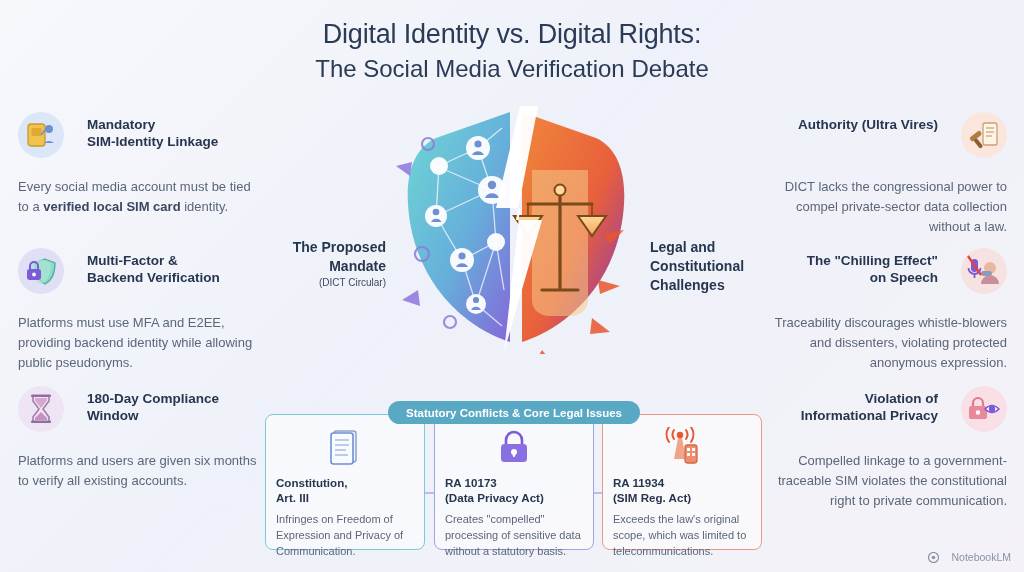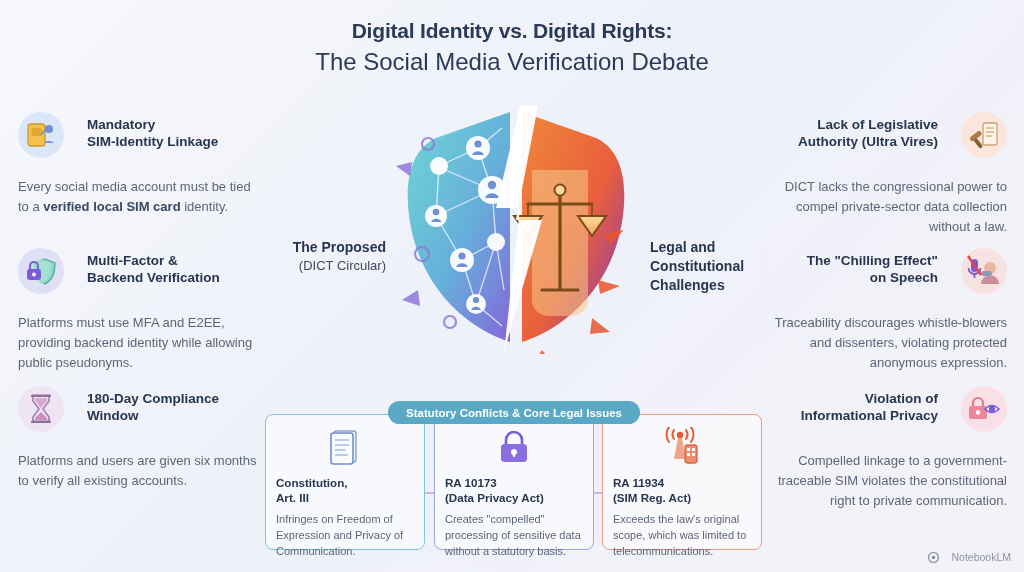--- a/index.html
+++ b/index.html
@@ -14,21 +14,21 @@
     background: linear-gradient(135deg, #f7f8fc 0%, #eef1f9 45%, #f4f2f8 100%);
     overflow: hidden;
   }
 
   
   .title-block {
     position: absolute; top: 18px; left: 0; width: 1024px;
     text-align: center;
   }
   .title-main {
-    font-size: 21px; font-weight: bold; color: #2b3a55;
+    font-size: 27px; font-weight: normal; color: #2b3a55;
     letter-spacing: -0.2px; line-height: 1.22;
   }
   .title-sub {
     font-size: 24px; font-weight: normal; color: #2b3a55;
     line-height: 1.3; margin-top: 2px;
   }
 
   
   .item { position: absolute; width: 245px; }
   .item-head { display: flex; align-items: flex-start; gap: 23px; }
@@ -59,21 +59,21 @@
   #item-ultra    { left: 762px; top: 112px; }
   #item-chill    { left: 762px; top: 248px; }
   #item-privacy  { left: 762px; top: 386px; }
 
   
   .center-label {
     position: absolute; font-size: 14px; font-weight: bold;
     color: #27364f; line-height: 1.35;
   }
   #label-mandate { left: 258px; top: 238px; width: 128px; text-align: right; }
-  #label-mandate .sub { font-weight: normal; font-size: 13px; color: #3e4a60; }
+  #label-mandate .sub { font-weight: normal; font-size: 10px; color: #3e4a60; }
   #label-challenges { left: 650px; top: 238px; width: 135px; text-align: left; }
 
   
   #central { position: absolute; left: 392px; top: 104px; width: 250px; height: 250px; }
 
   
   #bottom-banner {
     position: absolute; left: 388px; top: 401px;
     width: 252px; height: 23px;
     background: #5aa9c4; border-radius: 12px;
@@ -223,20 +223,21 @@
       </g>
       <g fill="#7b5bd6" opacity="0.7">
         <path d="M26 186 l-16 10 18 6 Z"></path>
         <path d="M18 72 l-14 -10 16 -4 Z"></path>
       </g>
     </svg>
   </div>
 
   <div class="center-label" id="label-mandate">
     <div>The Proposed</div>
+    <div>Mandate</div>
     <div class="sub">(DICT Circular)</div>
   </div>
   <div class="center-label" id="label-challenges">
     <div>Legal and</div>
     <div>Constitutional</div>
     <div>Challenges</div>
   </div>
 
   <div class="item left" id="item-sim">
     <div class="item-head">
@@ -303,21 +304,20 @@
           <g stroke="#c9a173" stroke-width="1.2">
             <line x1="19" y1="10" x2="27" y2="10"></line>
             <line x1="19" y1="14" x2="27" y2="14"></line>
             <line x1="19" y1="18" x2="25" y2="18"></line>
           </g>
           <rect x="2" y="16" width="13" height="5" rx="2.2" fill="#b07a45" transform="rotate(-38 8 18)"></rect>
           <rect x="9" y="20" width="4" height="11" rx="1.8" fill="#8d5e2f" transform="rotate(-38 11 25)"></rect>
         </svg>
       </div>
       <div class="item-title">
-        <div>Lack of Legislative</div>
         <div>Authority (Ultra Vires)</div>
       </div>
     </div>
     <div class="item-body">DICT lacks the congressional power to compel private-sector data collection without a law.</div>
   </div>
 
   <div class="item right" id="item-chill">
     <div class="item-head right">
       <div class="item-icon" style="background:#f7e2e2;">
         <svg width="34" height="34" viewBox="0 0 34 34">

